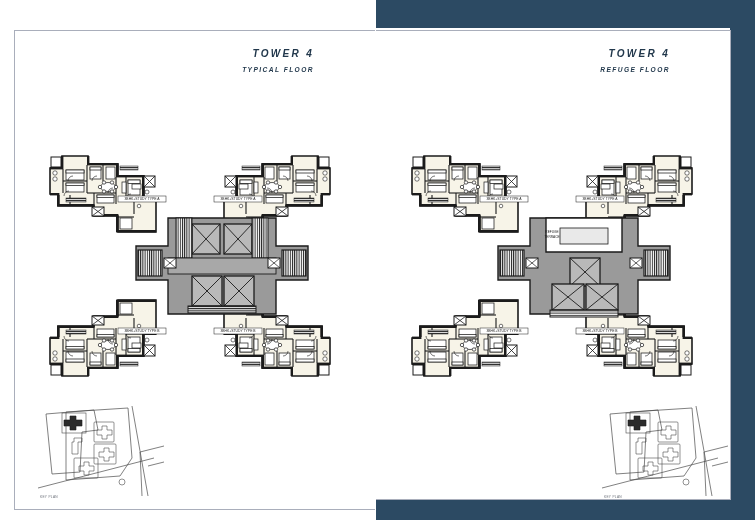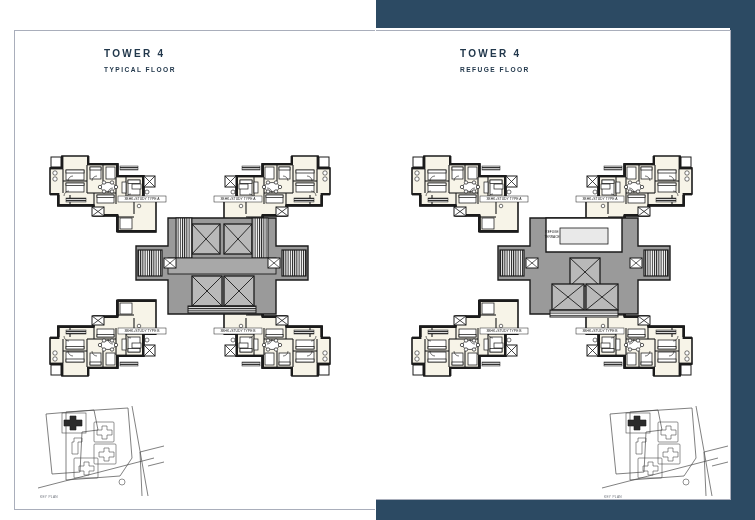--- a/index.html
+++ b/index.html
@@ -18,21 +18,21 @@
   
   .page{position:absolute;background:#ffffff;}
   #page-left{left:0px;top:22px;width:376px;height:488px;}
   #page-right{left:376px;top:28px;width:354px;height:470px;}
 
   .page-frame{position:absolute;border:1px solid #a9aebb;background:#ffffff;}
   #frame-left{left:14px;top:30px;width:360px;height:478px;border-right:none;}
   #frame-right{left:376px;top:30px;width:354px;height:468px;border-left:none;border-color:#a9aebb;}
 
   
-  .title-wrap{position:absolute;text-align:left;}
+  .title-wrap{position:absolute;text-align:right;font-style:italic;}
   .tw-title{
     font-size:10px;font-weight:bold;color:#22384c;
     letter-spacing:2.3px;line-height:12px;
   }
   .tw-sub{
     font-size:6.6px;font-weight:bold;color:#22384c;
     letter-spacing:1.45px;line-height:10px;margin-top:5px;
   }
   #title-left{left:104px;top:48px;width:210px;}
   #title-right{left:460px;top:48px;width:210px;}

